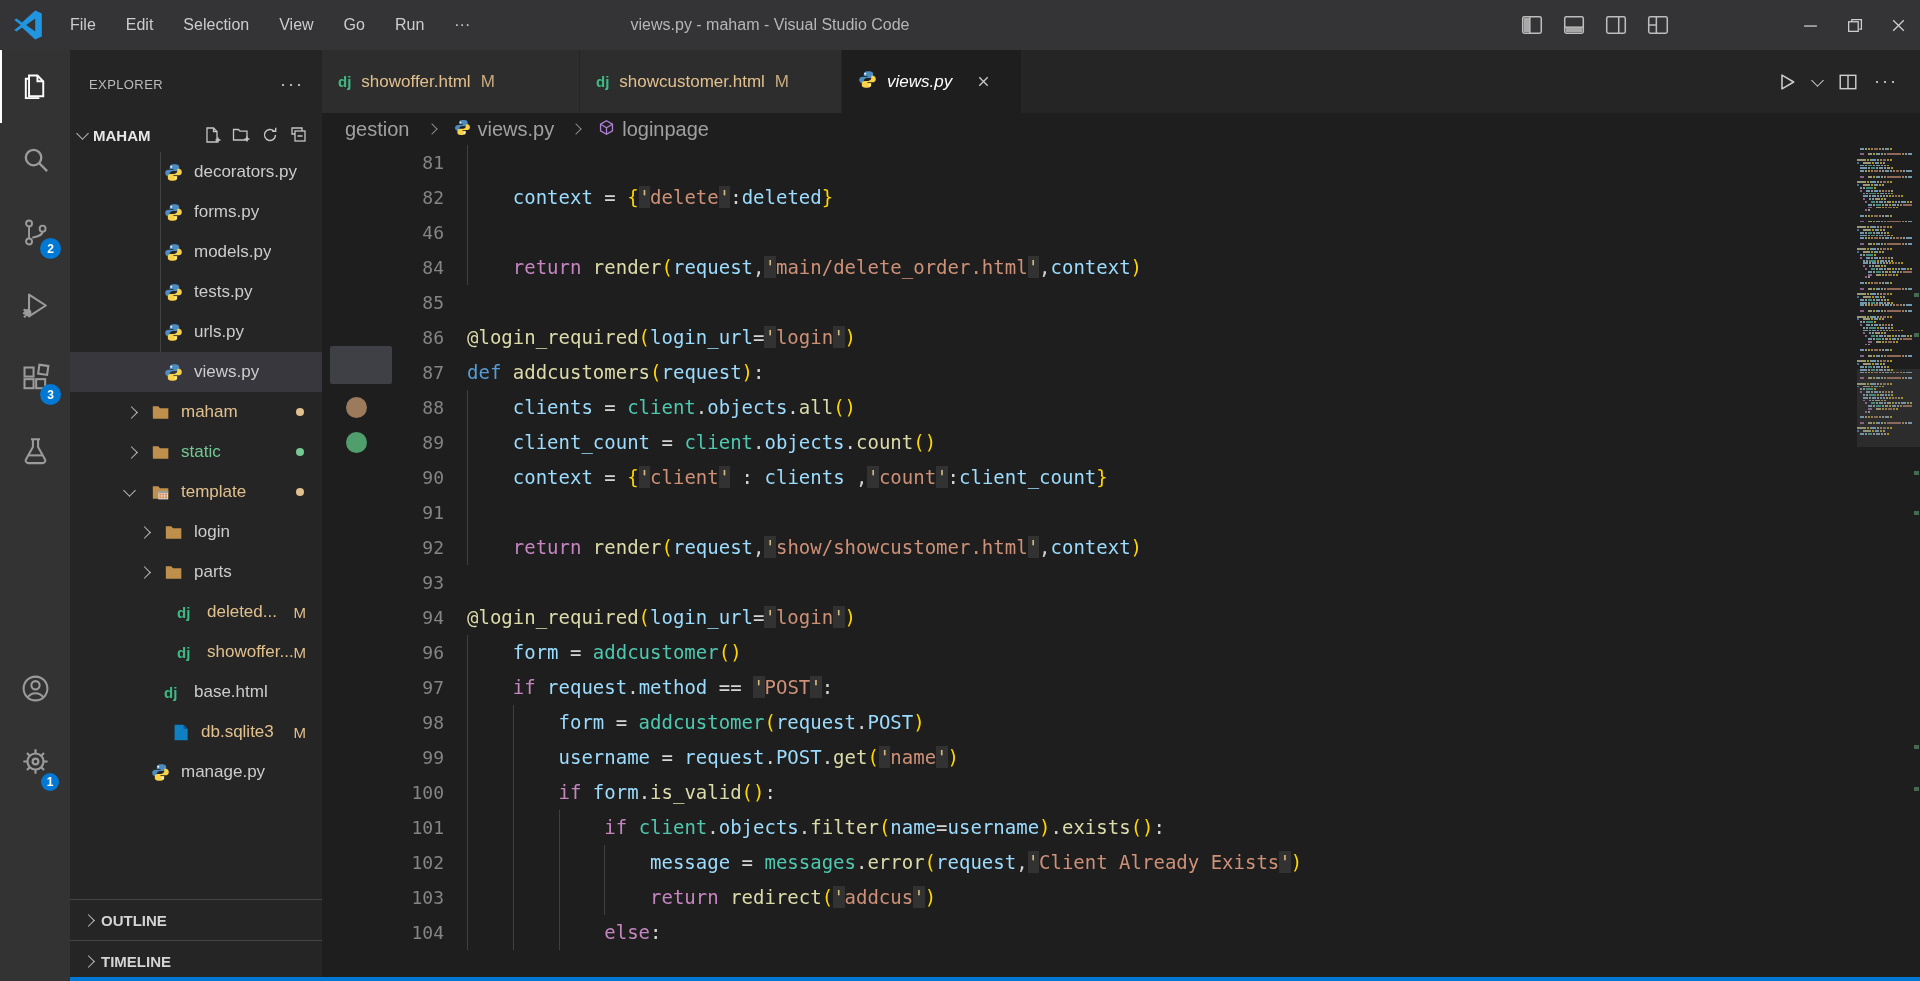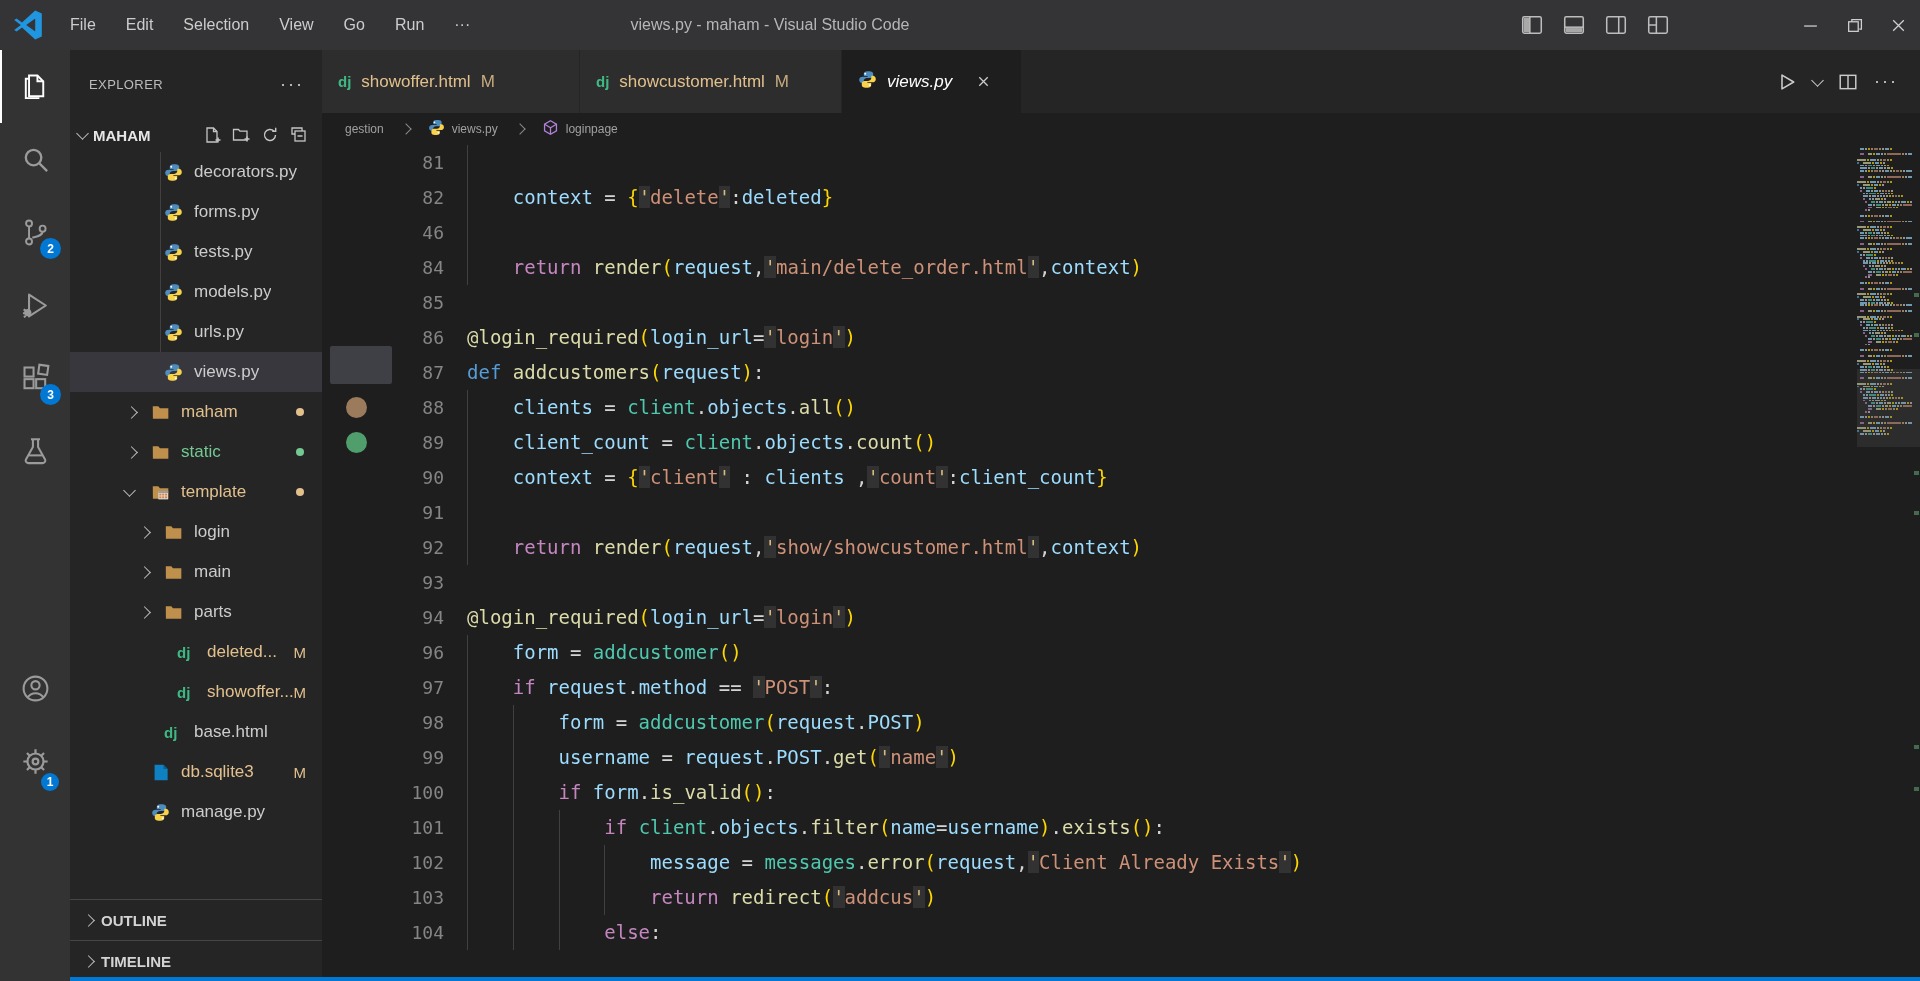--- a/index.html
+++ b/index.html
@@ -54,21 +54,21 @@
   .tabbar{height:63px;background:#252526;display:flex;align-items:stretch;flex:0 0 auto;}
   .tab{display:flex;align-items:center;padding:0 16px;background:#2d2d2d;border-right:1px solid #252526;font-size:17px;color:#bdbdbd;gap:10px;box-sizing:border-box;}
   .tab.active{background:#1e1e1e;color:#ffffff;}
   .tab .tab-label.c-modified{color:#e2c08d;}
   .tab.active .tab-label{font-style:italic;color:#ffffff;}
   .tab-badge{color:#e2c08d;opacity:.85;}
   .tab-close{width:22px;height:22px;display:flex;align-items:center;justify-content:center;color:#cccccc;margin-left:10px;}
   .tab .pyicon{width:19px;height:19px;}
   .editor-actions{margin-left:auto;display:flex;align-items:center;gap:16px;padding-right:22px;color:#cccccc;}
   .editor-actions .ea{display:flex;align-items:center;justify-content:center;}
-  .breadcrumbs{height:32px;display:flex;align-items:center;padding-left:23px;font-size:12px;color:#a0a0a0;gap:16px;background:#1e1e1e;flex:0 0 auto;}
+  .breadcrumbs{height:32px;display:flex;align-items:center;padding-left:23px;font-size:20px;color:#a0a0a0;gap:16px;background:#1e1e1e;flex:0 0 auto;}
   .bc-sep{display:inline-block;width:7px;height:7px;border-right:1.4px solid #8a8a8a;border-bottom:1.4px solid #8a8a8a;transform:rotate(-45deg);margin:0 2px;}
   .bc-item{display:flex;align-items:center;gap:7px;}
   .bc-item svg{width:17px;height:17px;}
   .codearea{position:relative;flex:1;overflow:hidden;background:#1e1e1e;}
   .line{height:35px;line-height:35px;display:flex;white-space:pre;
     font-family:"DejaVu Sans Mono","Liberation Mono",monospace;font-size:19px;}
   .glyph{width:78px;flex:0 0 auto;}
   .num{width:44px;flex:0 0 auto;text-align:right;color:#858585;font-size:18px;}
   .code{position:relative;padding-left:23px;}
   .guide{position:absolute;top:0;bottom:0;border-left:1px solid #404040;}
@@ -265,33 +265,33 @@
         <div class="row" style="padding-left: 68px;">
           <span class="chev-slot"></span>
           <span class="tree-icon">
             <svg viewBox="0 0 16 16">
               <path fill="#4e8cbe" d="M7.9 1C6.1 1 4.9 1.8 4.9 3.1V5h3.2v.6H3.9C2.2 5.6 1 6.6 1 8.3s1 2.8 2.6 2.8h1.2V9.4c0-1.5 1.2-2.6 2.7-2.6h3.1c1.2 0 2.2-1 2.2-2.2V3.1C12.8 1.8 11.4 1 9.6 1z"></path>
               <circle fill="#fff" cx="6.1" cy="3.1" r=".8"></circle>
               <path fill="#f7d24a" d="M8.1 15c1.8 0 3-.8 3-2.1V11H7.9v-.6h4.2c1.7 0 2.9-1.1 2.9-2.7 0-1.7-1-2.8-2.6-2.8h-1.2v1.7c0 1.5-1.2 2.6-2.7 2.6H5.4c-1.2 0-2.2 1-2.2 2.2v1.5C3.2 14.2 4.6 15 6.4 15z"></path>
               <circle fill="#fff" cx="9.9" cy="12.9" r=".8"></circle>
             </svg>
           </span>
+          <span class="row-label c-default">models.py</span>
+        </div>
+        <div class="row" style="padding-left: 68px;">
+          <span class="chev-slot"></span>
+          <span class="tree-icon">
+            <svg viewBox="0 0 16 16">
+              <path fill="#4e8cbe" d="M7.9 1C6.1 1 4.9 1.8 4.9 3.1V5h3.2v.6H3.9C2.2 5.6 1 6.6 1 8.3s1 2.8 2.6 2.8h1.2V9.4c0-1.5 1.2-2.6 2.7-2.6h3.1c1.2 0 2.2-1 2.2-2.2V3.1C12.8 1.8 11.4 1 9.6 1z"></path>
+              <circle fill="#fff" cx="6.1" cy="3.1" r=".8"></circle>
+              <path fill="#f7d24a" d="M8.1 15c1.8 0 3-.8 3-2.1V11H7.9v-.6h4.2c1.7 0 2.9-1.1 2.9-2.7 0-1.7-1-2.8-2.6-2.8h-1.2v1.7c0 1.5-1.2 2.6-2.7 2.6H5.4c-1.2 0-2.2 1-2.2 2.2v1.5C3.2 14.2 4.6 15 6.4 15z"></path>
+              <circle fill="#fff" cx="9.9" cy="12.9" r=".8"></circle>
+            </svg>
+          </span>
           <span class="row-label c-default">tests.py</span>
-        </div>
-        <div class="row" style="padding-left: 68px;">
-          <span class="chev-slot"></span>
-          <span class="tree-icon">
-            <svg viewBox="0 0 16 16">
-              <path fill="#4e8cbe" d="M7.9 1C6.1 1 4.9 1.8 4.9 3.1V5h3.2v.6H3.9C2.2 5.6 1 6.6 1 8.3s1 2.8 2.6 2.8h1.2V9.4c0-1.5 1.2-2.6 2.7-2.6h3.1c1.2 0 2.2-1 2.2-2.2V3.1C12.8 1.8 11.4 1 9.6 1z"></path>
-              <circle fill="#fff" cx="6.1" cy="3.1" r=".8"></circle>
-              <path fill="#f7d24a" d="M8.1 15c1.8 0 3-.8 3-2.1V11H7.9v-.6h4.2c1.7 0 2.9-1.1 2.9-2.7 0-1.7-1-2.8-2.6-2.8h-1.2v1.7c0 1.5-1.2 2.6-2.7 2.6H5.4c-1.2 0-2.2 1-2.2 2.2v1.5C3.2 14.2 4.6 15 6.4 15z"></path>
-              <circle fill="#fff" cx="9.9" cy="12.9" r=".8"></circle>
-            </svg>
-          </span>
-          <span class="row-label c-default">models.py</span>
         </div>
         <div class="row" style="padding-left: 68px;">
           <span class="chev-slot"></span>
           <span class="tree-icon">
             <svg viewBox="0 0 16 16">
               <path fill="#4e8cbe" d="M7.9 1C6.1 1 4.9 1.8 4.9 3.1V5h3.2v.6H3.9C2.2 5.6 1 6.6 1 8.3s1 2.8 2.6 2.8h1.2V9.4c0-1.5 1.2-2.6 2.7-2.6h3.1c1.2 0 2.2-1 2.2-2.2V3.1C12.8 1.8 11.4 1 9.6 1z"></path>
               <circle fill="#fff" cx="6.1" cy="3.1" r=".8"></circle>
               <path fill="#f7d24a" d="M8.1 15c1.8 0 3-.8 3-2.1V11H7.9v-.6h4.2c1.7 0 2.9-1.1 2.9-2.7 0-1.7-1-2.8-2.6-2.8h-1.2v1.7c0 1.5-1.2 2.6-2.7 2.6H5.4c-1.2 0-2.2 1-2.2 2.2v1.5C3.2 14.2 4.6 15 6.4 15z"></path>
               <circle fill="#fff" cx="9.9" cy="12.9" r=".8"></circle>
             </svg>
@@ -369,31 +369,20 @@
         </div>
         <div class="row" style="padding-left: 68px;">
           <span class="chev-slot">
             <span class="chev right"></span>
           </span>
           <span class="tree-icon">
             <svg viewBox="0 0 16 16">
               <path fill="#bf8f4c" d="M1.5 2.8h4.6l1.5 1.6h7V13.2h-13z"></path>
             </svg>
           </span>
-          <span class="row-label c-default">main</span>
-        </div>
-        <div class="row" style="padding-left: 68px;">
-          <span class="chev-slot">
-            <span class="chev right"></span>
-          </span>
-          <span class="tree-icon">
-            <svg viewBox="0 0 16 16">
-              <path fill="#bf8f4c" d="M1.5 2.8h4.6l1.5 1.6h7V13.2h-13z"></path>
-            </svg>
-          </span>
           <span class="row-label c-default">parts</span>
         </div>
         <div class="row" style="padding-left: 81px;">
           <span class="chev-slot"></span>
           <span class="tree-icon">
             <span class="dj-icon">dj</span>
           </span>
           <span class="row-label c-modified">deleted...</span>
           <span class="row-badge">M</span>
         </div>
@@ -405,21 +394,21 @@
           <span class="row-label c-modified">showoffer...</span>
           <span class="row-badge">M</span>
         </div>
         <div class="row" style="padding-left: 68px;">
           <span class="chev-slot"></span>
           <span class="tree-icon">
             <span class="dj-icon">dj</span>
           </span>
           <span class="row-label c-default">base.html</span>
         </div>
-        <div class="row" style="padding-left: 55px;">
+        <div class="row" style="padding-left: 75px;">
           <span class="chev-slot"></span>
           <span class="tree-icon">
             <svg viewBox="0 0 16 16">
               <path fill="#0f80c1" d="M3 1.5h7.5L14 5v9.5H3z"></path>
               <path fill="#0a5e91" d="M10.5 1.5L14 5h-3.5z"></path>
             </svg>
           </span>
           <span class="row-label c-modified">db.sqlite3</span>
           <span class="row-badge">M</span>
         </div>

